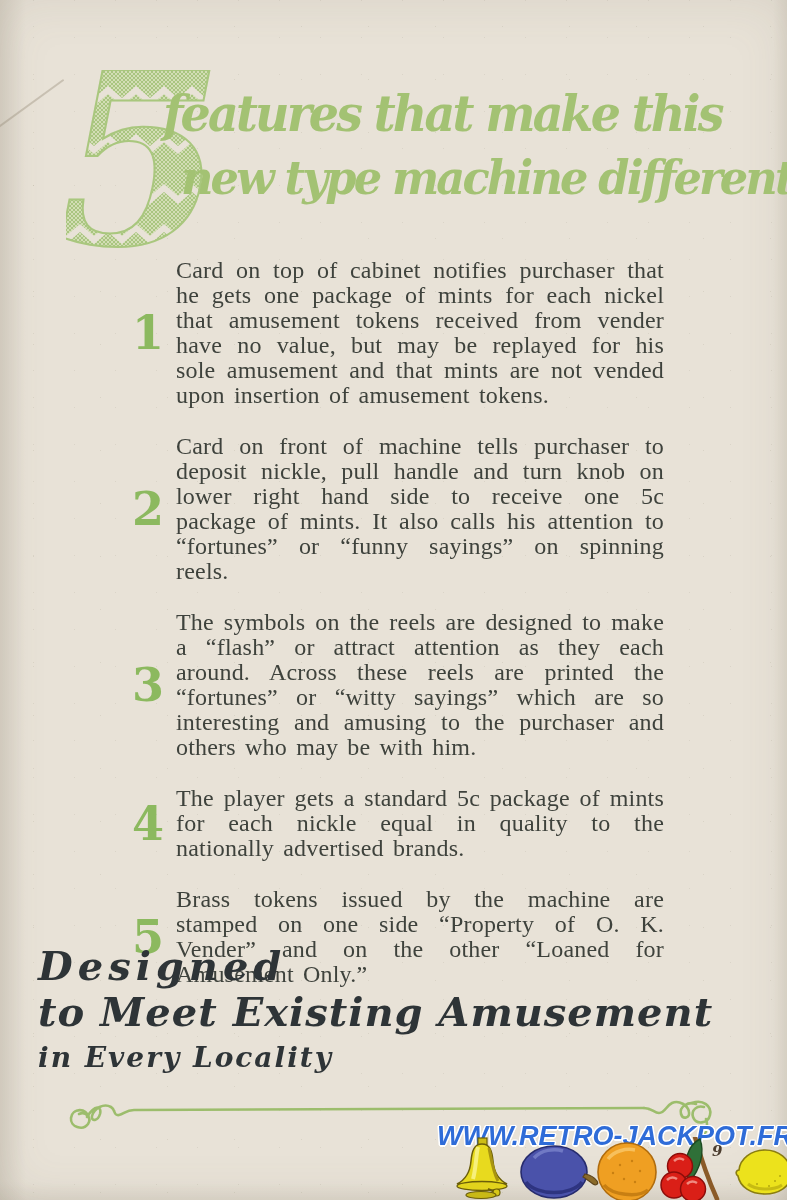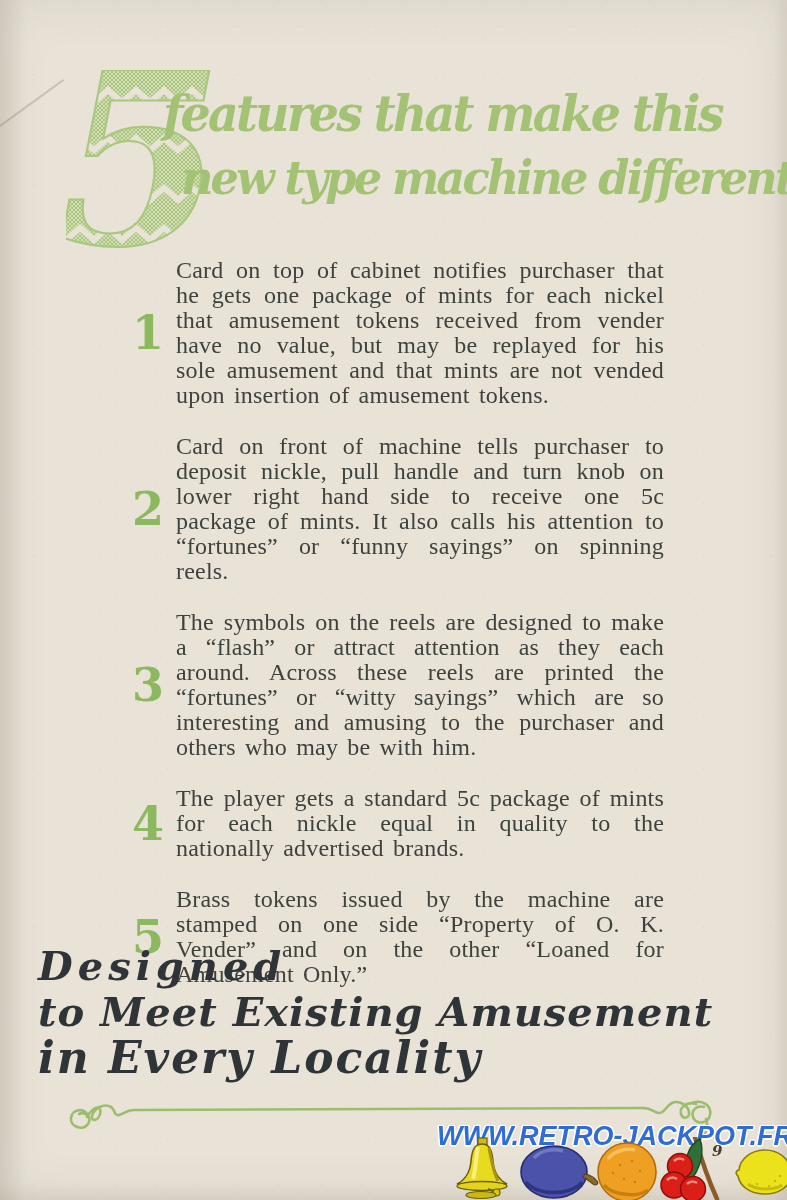--- a/index.html
+++ b/index.html
@@ -46,21 +46,21 @@
     letter-spacing:.2px;word-spacing:3px;
   }
   
   .designed{
     position:absolute;left:38px;top:943px;width:720px;text-align:left;
     font-family:"DejaVu Serif", serif;font-style:italic;font-weight:700;
     color:#2e3437;
   }
   .designed .d1{font-size:40px;line-height:46px;letter-spacing:5px;}
   .designed .d2{font-size:40px;line-height:46px;letter-spacing:1px;}
-  .designed .d3{font-size:44px;line-height:46px;letter-spacing:2px;}
+  .designed .d3{font-size:28px;line-height:46px;letter-spacing:2px;}
   
   .flourish{position:absolute;left:58px;top:1086px;}
   .slogan{
     position:absolute;left:254px;top:1128px;white-space:nowrap;
     font-family:"Liberation Sans", sans-serif;font-style:italic;font-weight:600;
     font-size:22px;color:#a2c278;letter-spacing:8px;word-spacing:16px;
   }
   .watermark{
     position:absolute;left:437px;top:1121px;white-space:nowrap;
     font-family:"Liberation Sans", sans-serif;font-style:italic;font-weight:700;

